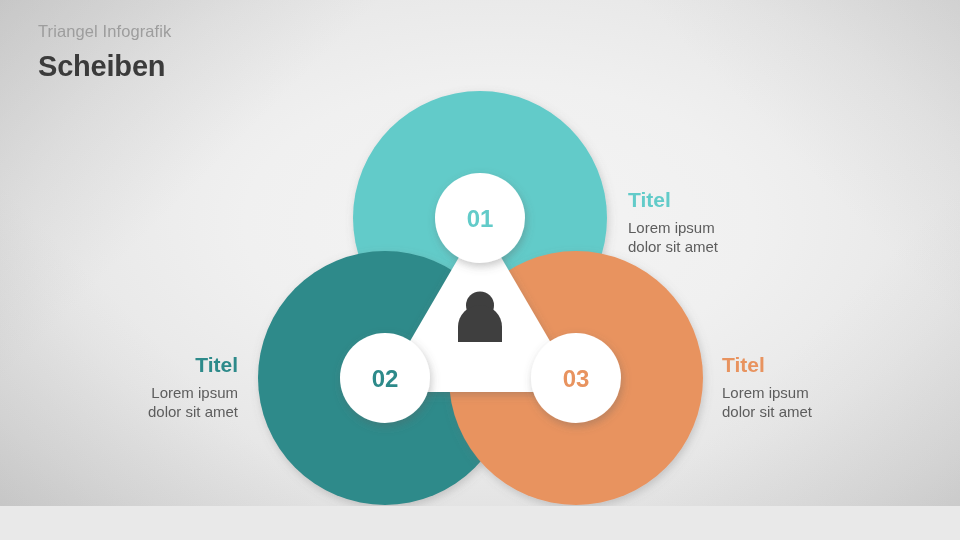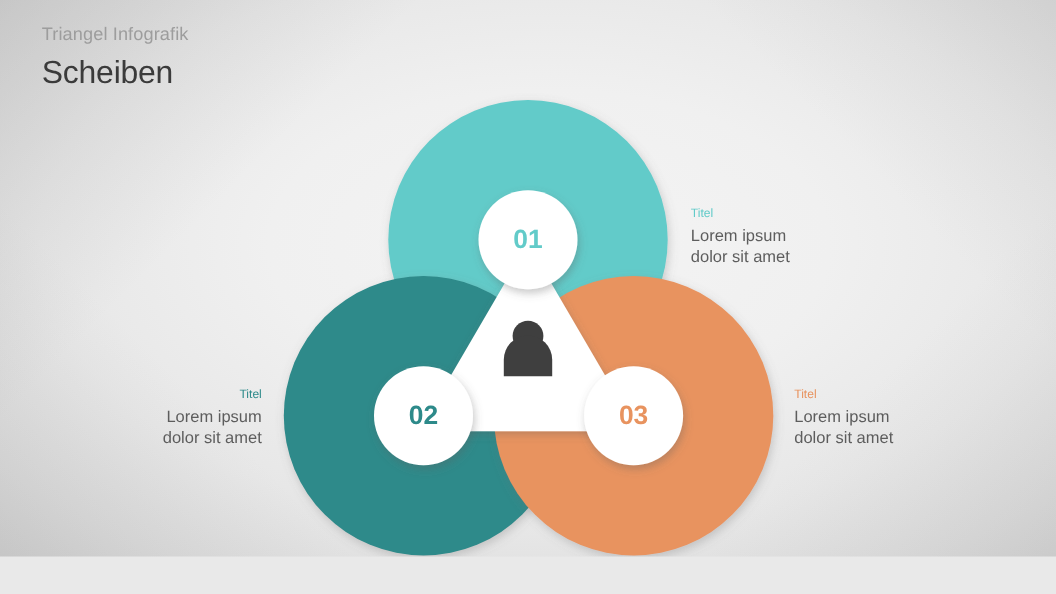--- a/index.html
+++ b/index.html
@@ -50,21 +50,21 @@
   .eyebrow {
     font-size: 16.5px;
     color: #9d9d9d;
     letter-spacing: 0.1px;
     line-height: 1.1;
     white-space: nowrap;
   }
   .headline {
     margin-top: 11px;
     font-size: 29px;
-    font-weight: normal;
+    font-weight: bold;
     color: #3b3b3b;
     letter-spacing: -0.2px;
     line-height: 1.05;
     white-space: nowrap;
   }
 
   
   #graphic {
     position: absolute;
     left: 0;
@@ -80,22 +80,22 @@
     height: 540px;
   }
 
   
   .callout {
     position: absolute;
     z-index: 25;
     line-height: 1.28;
   }
   .callout .c-title {
-    font-size: 11px;
-    font-weight: normal;
+    font-size: 21px;
+    font-weight: bold;
     margin-bottom: 4px;
     white-space: nowrap;
   }
   .callout .c-body {
     font-size: 15px;
     color: #5d5d5d;
     white-space: pre-line;
   }
 
   #callout-1 { left: 628px; top: 187px; text-align: left; }

